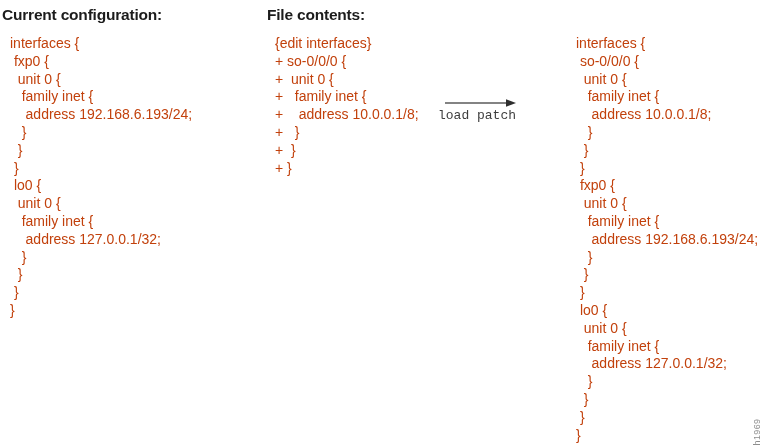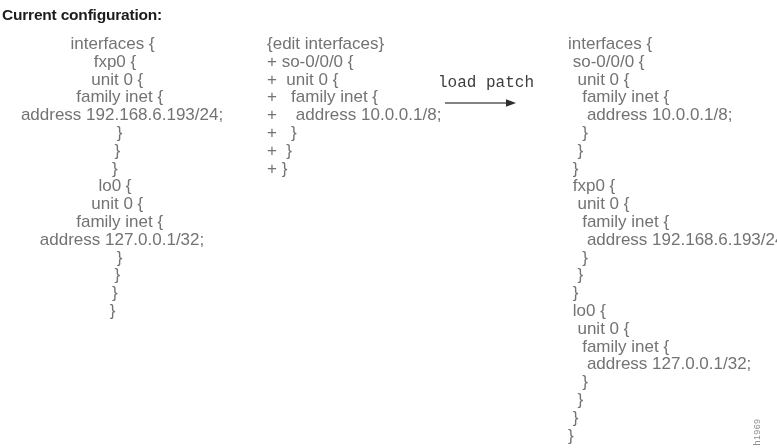--- a/index.html
+++ b/index.html
@@ -9,42 +9,43 @@
     position: relative;
     overflow: hidden;
     font-family: "Liberation Sans", sans-serif;
   }
   .figure {
     position: absolute; left: 0; top: 0;
     width: 777px; height: 448px;
     background: #ffffff;
   }
   .col { position: absolute; top: 0; height: 448px; }
-  .col-current { left: 2px;   width: 240px; text-align: center; }
+  .col-current { left: 2px;   width: 240px; }
   .col-file    { left: 267px; width: 170px; }
   .col-new     { left: 568px; width: 200px; }
   .col-heading {
     position: absolute; left: 0; top: 6px;
     font-size: 15.5px; font-weight: bold;
     color: #1c1c1c; letter-spacing: -0.2px;
     white-space: nowrap;
   }
   .code {
-    position: absolute; left: 0; top: 35px;
+    position: absolute; left: 8px; top: 35px;
     font-family: "Liberation Sans", sans-serif;
-    font-size: 17px; line-height: 17.8px;
-    color: #737373;
+    font-size: 14px; line-height: 17.8px;
+    color: #c2410c;
     white-space: pre;
   }
   .arrow-group { position: absolute; left: 438px; top: 76px; width: 100px; }
   .arrow-label {
     font-family: "Liberation Mono", "DejaVu Sans Mono", monospace;
-    font-size: 16px; line-height: 15px;
+    font-size: 13px; line-height: 15px;
     color: #3d3d3d;
     white-space: pre;
+    margin-top: 32px;
   }
   .arrow-svg { position: absolute; left: 6px; top: 21px; display: block; }
   .figure-id {
     position: absolute; left: 733px; top: 414px;
     width: 50px; height: 13px;
     transform: rotate(-90deg);
     font-size: 9px; color: #8e8e8e;
     letter-spacing: 0.4px;
     white-space: nowrap;
   }
@@ -68,20 +69,21 @@
   unit 0 {
    family inet {
     address 127.0.0.1/32;
    }
   }
  }
 }</pre>
   </div>
 
   <div class="col col-file">
+    <div class="col-heading">File contents:</div>
     <pre class="code">{edit interfaces}
 + so-0/0/0 {
 +  unit 0 {
 +   family inet {
 +    address 10.0.0.1/8;
 +   }
 +  }
 + }</pre>
   </div>
 

